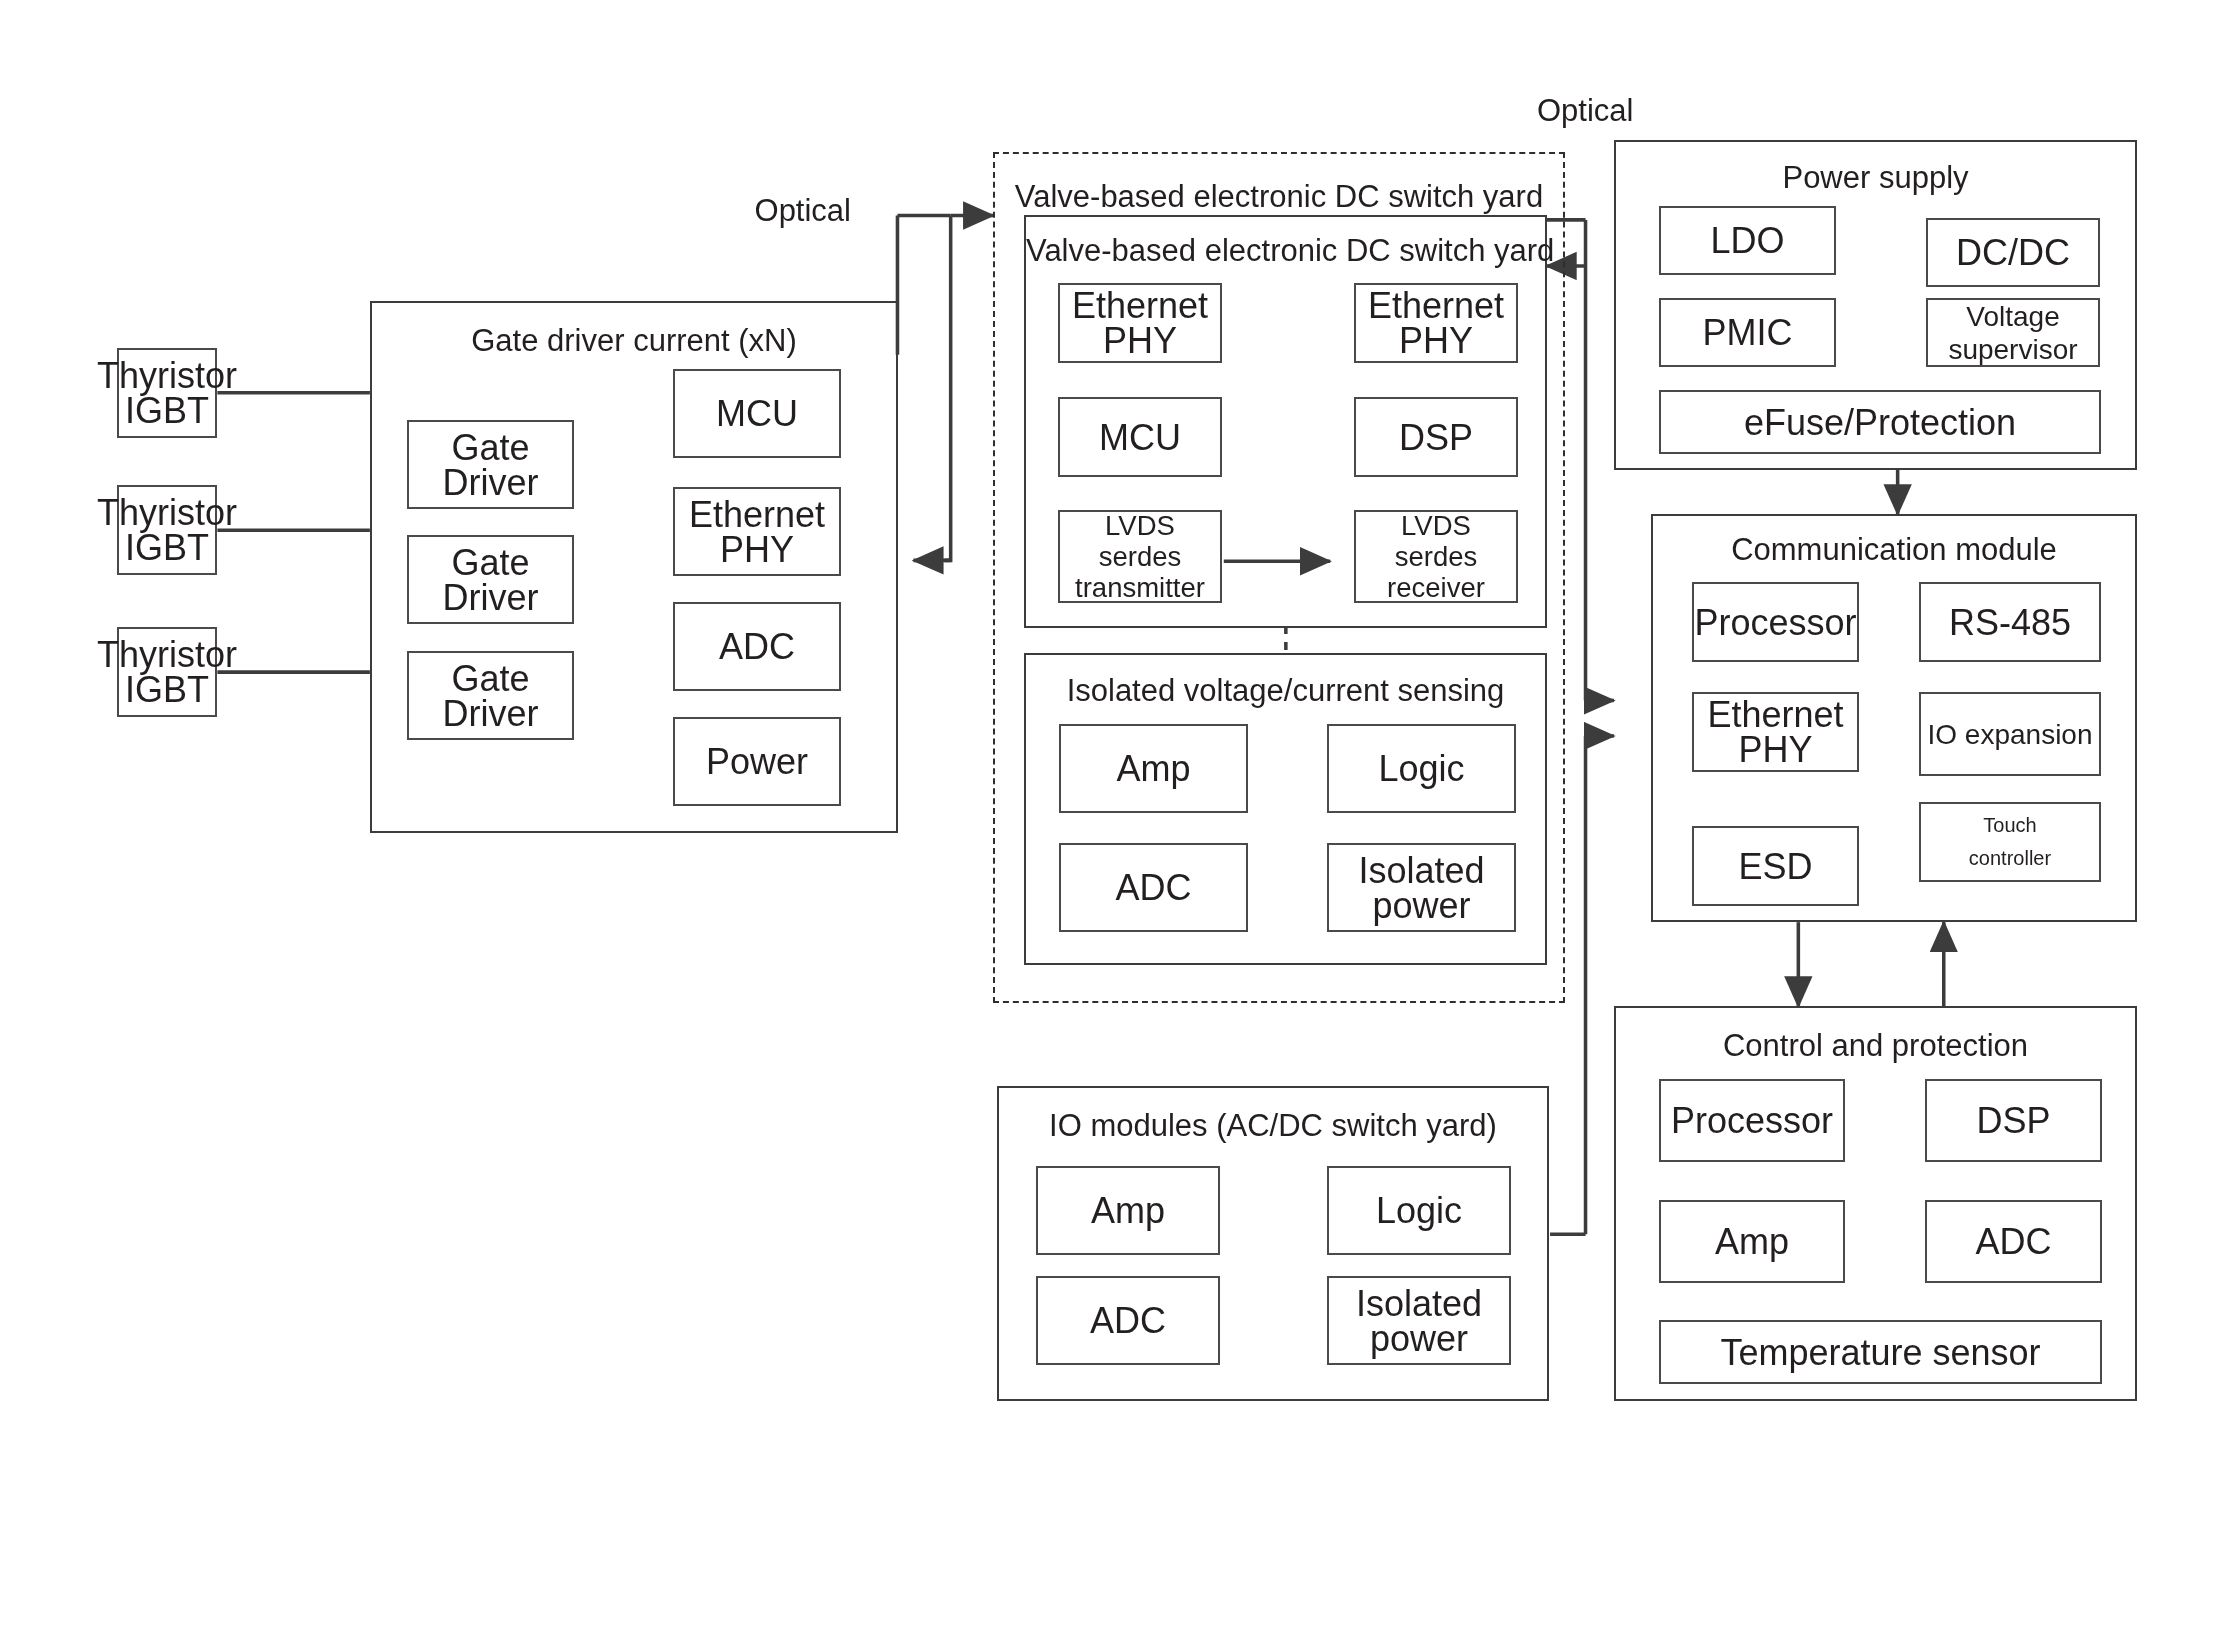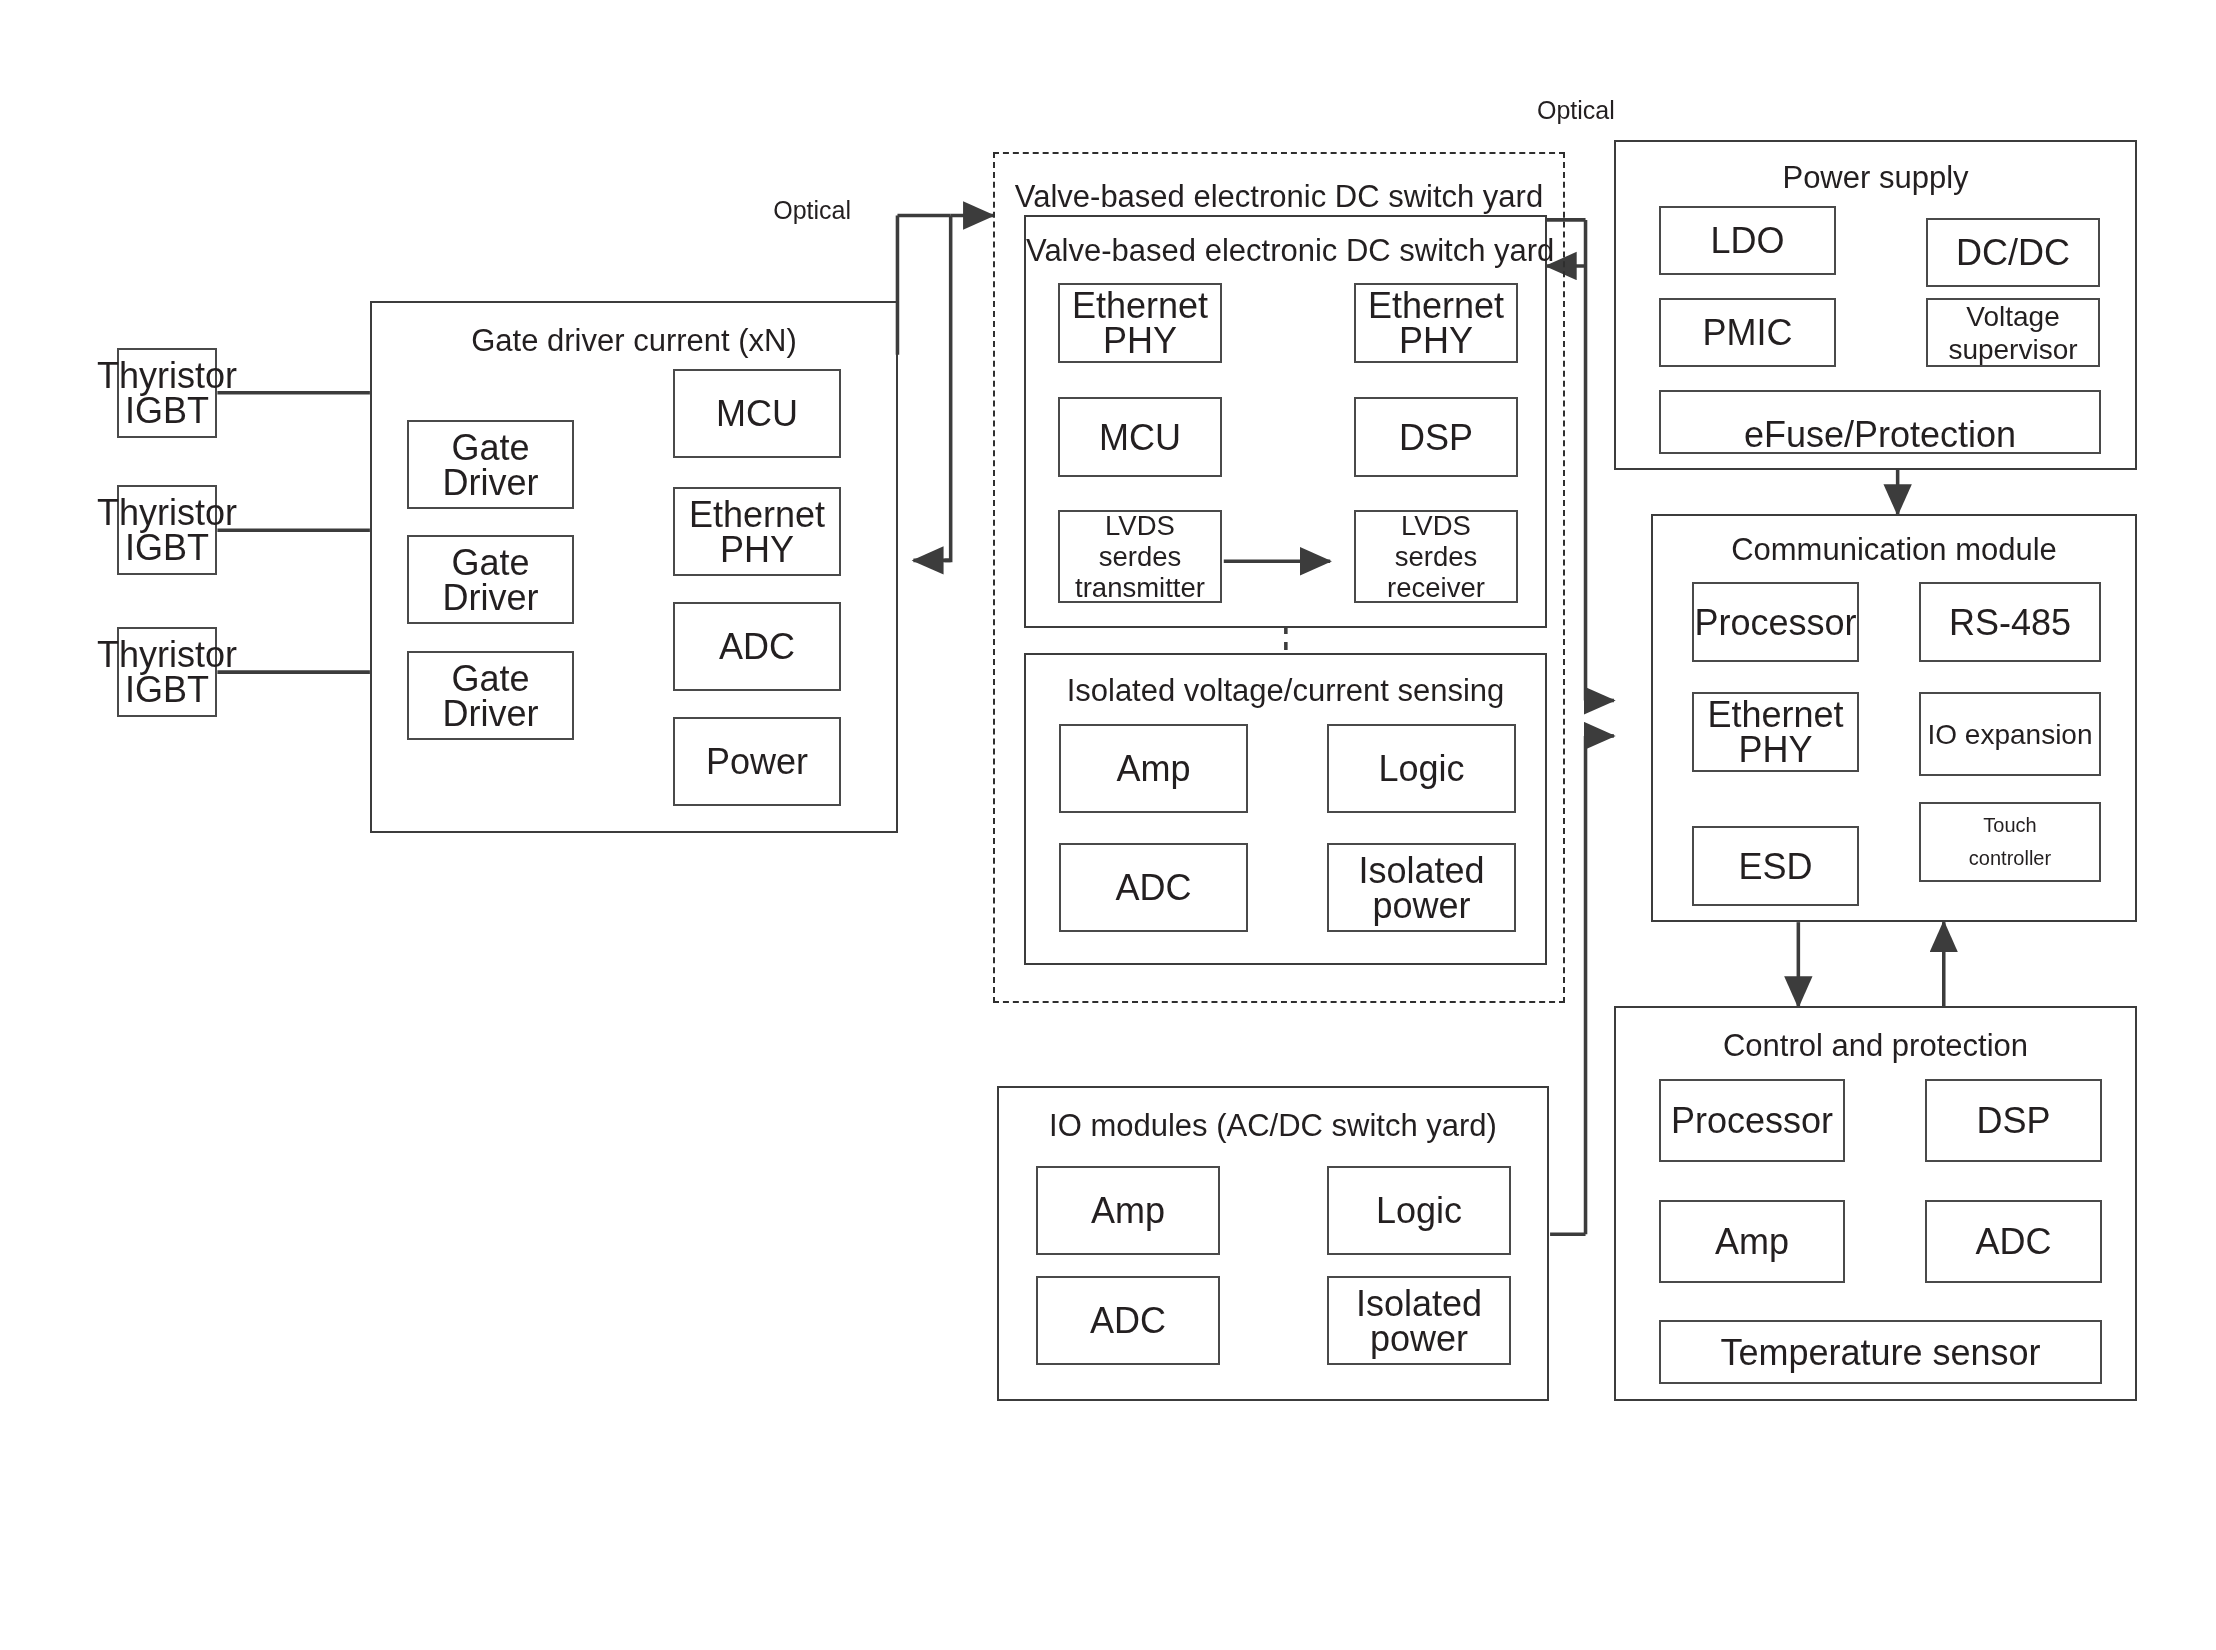--- a/index.html
+++ b/index.html
@@ -47,21 +47,21 @@
     justify-content: center;
     text-align: center;
     color: #231f20;
     font-size: 36px;
     line-height: 35px;
   }
   .leaf span { display: block; }
   .freetext {
     position: absolute;
     color: #231f20;
-    font-size: 25px;
+    font-size: 31px;
     line-height: 35px;
     white-space: nowrap;
   }
   #wires {
     position: absolute;
     left: 0;
     top: 0;
     width: 2217px;
     height: 1651px;
     pointer-events: none;
@@ -239,21 +239,21 @@
     <div class="leaf" style="left:43px; top:156px; width:177px; height:69px; flex-direction:column;">
       <span>PMIC</span>
     </div>
     <div class="leaf" style="left:310px; top:76px; width:174px; height:69px; flex-direction:column;">
       <span>DC/DC</span>
     </div>
     <div class="leaf" style="left:310px; top:156px; width:174px; height:69px; flex-direction:column; font-size:28px; line-height:33px;">
       <span>Voltage</span>
       <span>supervisor</span>
     </div>
-    <div class="leaf" style="left:43px; top:248px; width:442px; height:64px;align-items:flex-end;">
+    <div class="leaf" style="left:43px; top:248px; width:442px; height:64px;">
       <span>eFuse/Protection</span>
     </div>
   </div>
 
   <div class="box" style="left:1651px; top:514px; width:486px; height:408px;">
     <div class="grp-title" style="top:16px;">Communication module</div>
 
     <div class="leaf" style="left:39px; top:66px; width:167px; height:80px; flex-direction:column;">
       <span>Processor</span>
     </div>

